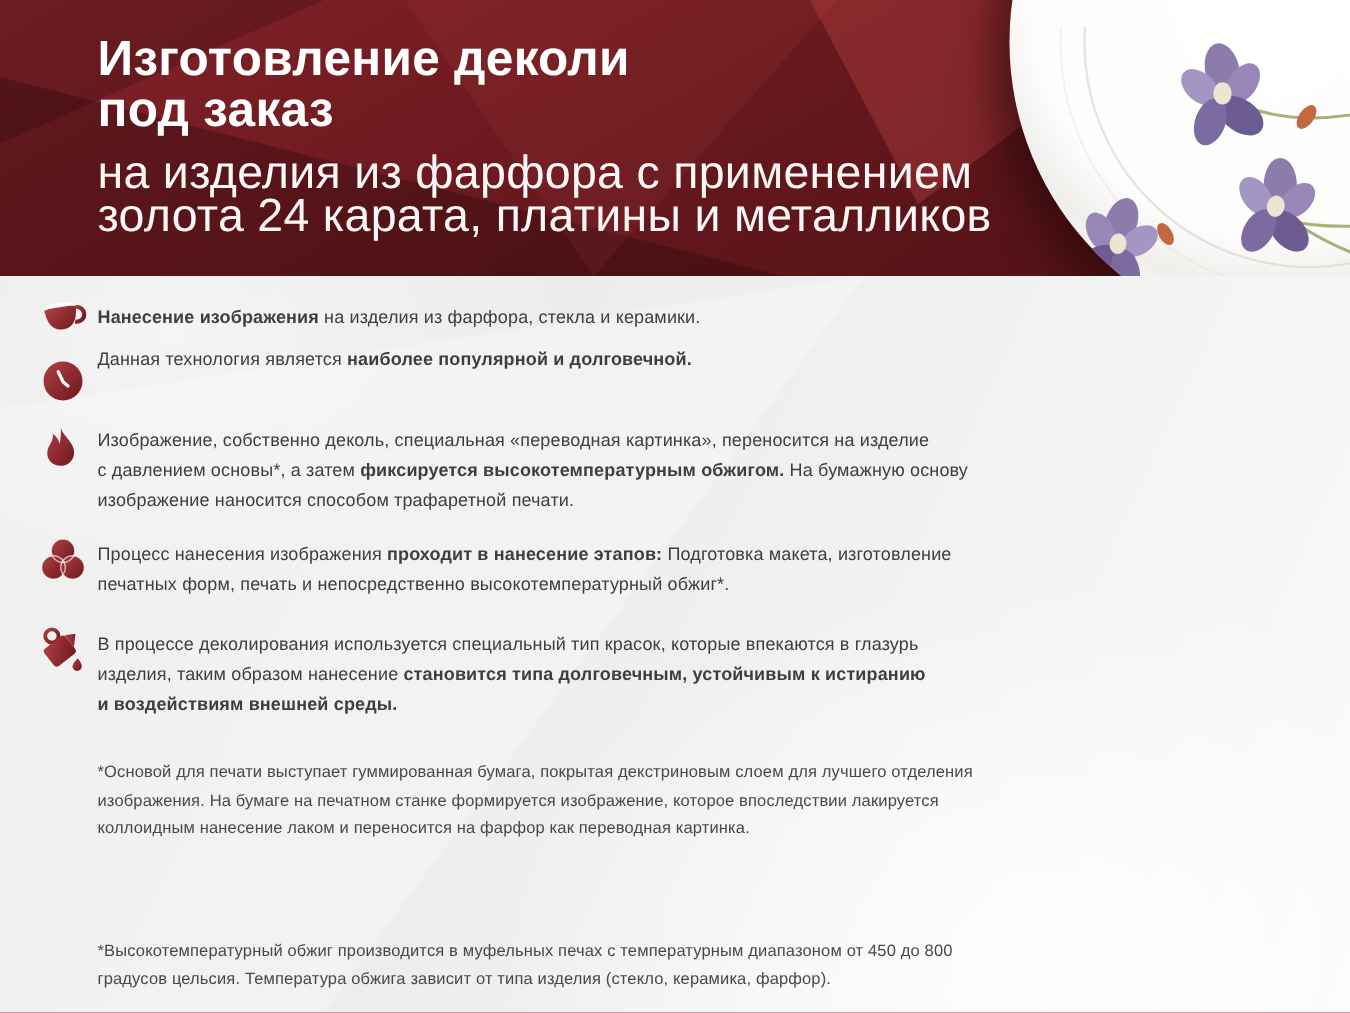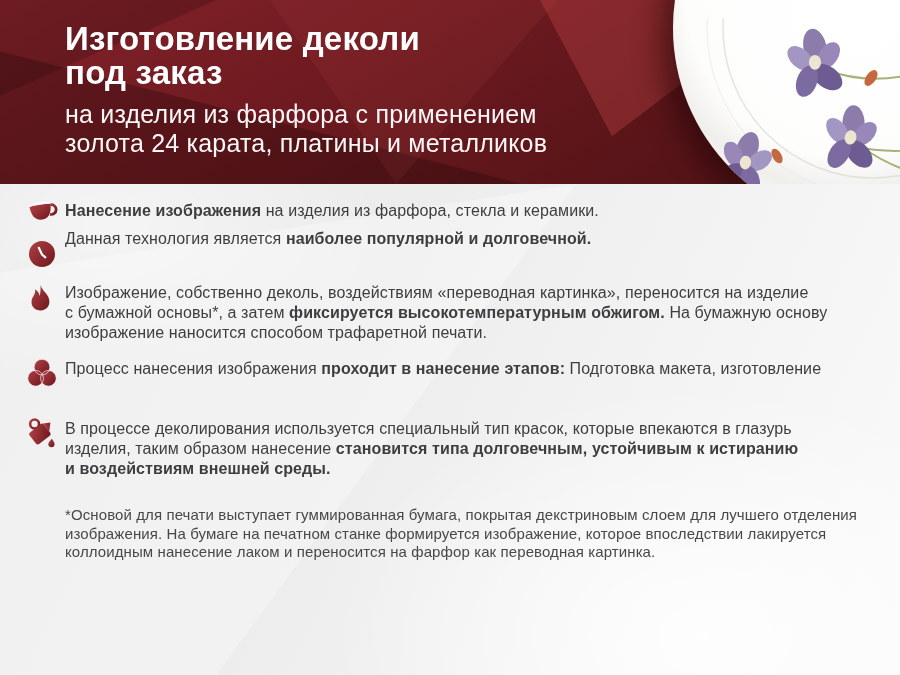--- a/index.html
+++ b/index.html
@@ -16,21 +16,21 @@
   .facet.dark-bl{clip-path:polygon(0 28%,58% 100%,0 100%);background:rgba(28,5,8,.30);}
   .facet.dark-tl{clip-path:polygon(0 0,24% 0,0 52%);background:rgba(28,5,8,.22);}
   .facet.bright{clip-path:polygon(60% 0,88% 0,68% 74%);background:rgba(212,78,78,.30);}
   .facet.mid{clip-path:polygon(30% 0,62% 0,44% 100%);background:rgba(255,120,120,.07);}
   .title{
     position:absolute;left:65px;top:22px;color:#fff;font-weight:700;
     font-size:33px;line-height:34px;letter-spacing:.2px;
   }
   .subtitle{
     position:absolute;left:65px;top:100px;color:#fdf7f7;
-    font-size:25px;line-height:29px;font-weight:400;letter-spacing:.2px;
+    font-size:31px;line-height:29px;font-weight:400;letter-spacing:.2px;
   }
   
   .plate{
     position:absolute;left:673px;top:-172px;width:400px;height:400px;border-radius:50%;
     overflow:hidden;
     background:radial-gradient(circle at 44% 42%, #ffffff 0%, #fdfdfc 50%, #f0eeeb 61%, #fcfcfb 70%, #ebe8e4 92%, #dcd8d3 100%);
     box-shadow:-12px 12px 26px rgba(35,5,8,.55);
   }
   .plate svg{position:absolute;left:30px;top:190px;}
   
@@ -39,26 +39,26 @@
     background:
       radial-gradient(ellipse 620px 420px at 78% 92%, rgba(255,255,255,.85) 0%, rgba(255,255,255,0) 60%),
       radial-gradient(ellipse 500px 300px at 12% 8%, rgba(255,255,255,.5) 0%, rgba(255,255,255,0) 55%),
       linear-gradient(115deg,#e9e9ea 0%,#ededee 40%,#f3f3f4 68%,#fafafa 100%);
   }
   .sheen{position:absolute;left:0;top:0;width:100%;height:100%;
     clip-path:polygon(0 18%,64% 0,24% 100%,0 100%);background:rgba(255,255,255,.30);}
   .bullet-icon{position:absolute;width:34px;height:34px;}
   .bullet-text{
     position:absolute;left:65px;width:810px;color:#3e3e40;
-    font-size:16px;line-height:20px;letter-spacing:.1px;
+    font-size:12px;line-height:20px;letter-spacing:.1px;
   }
   .bullet-text .b{font-weight:700;}
   .footnote{
     position:absolute;left:65px;width:800px;color:#48484a;
-    font-size:15px;line-height:18.5px;letter-spacing:.1px;
+    font-size:11px;line-height:18.5px;letter-spacing:.1px;
   }
   .i1{left:26px;top:12px;} .t1{top:17px;}
   .i2{left:27px;top:55px;} .t2{top:45px;}
   .i3{left:26px;top:100px;} .t3{top:99px;}
   .i4{left:25px;top:173px;} .t4{top:175px;}
   .i5{left:24px;top:232px;} .t5{top:235px;}
   .f1{top:322px;} .f2{top:390px;} .f3{top:441px;}
 </style>
 </head>
 <body>
@@ -155,21 +155,21 @@
       <svg width="30" height="32" viewBox="0 0 30 32">
         <defs>
             <linearGradient id="g3" x1="0" y1="0" x2="1" y2="1">
           <stop offset="0" stop-color="#b04046"></stop>
               <stop offset="1" stop-color="#6d171c"></stop>
         </linearGradient>
           </defs>
         <path d="M14.5 1 C16 6.5 21.5 9.5 23 15 C24.7 21.5 20.3 26.5 14.6 26.5 C9 26.5 4.8 22.5 5.6 16.8 C6.2 12.6 9.8 10.4 9.2 5.2 C11.8 7.2 13.3 9.2 13.6 12 C14.6 9 14.7 5 14.5 1 Z" fill="url(#g3)"></path>
       </svg>
     </div>
-    <div class="bullet-text t3"><span>Изображение, собственно деколь, воздействиям «переводная картинка», переносится на изделие</span><br><span>с бумажной основы*, а затем </span><span class="b">фиксируется высокотемпературным обжигом.</span><span> На бумажную основу</span><br><span>изображение наносится способом трафаретной печати.</span></div>
+    <div class="bullet-text t3"><span>Изображение, собственно деколь, специальная «переводная картинка», переносится на изделие</span><br><span>с давлением основы*, а затем </span><span class="b">фиксируется высокотемпературным обжигом.</span><span> На бумажную основу</span><br><span>изображение наносится способом трафаретной печати.</span></div>
 
     <div class="bullet-icon i4">
       <svg width="34" height="32" viewBox="0 0 32 30">
         <defs>
             <linearGradient id="g4" x1="0" y1="0" x2="1" y2="1">
           <stop offset="0" stop-color="#b04046"></stop>
               <stop offset="1" stop-color="#6d171c"></stop>
         </linearGradient>
           </defs>
         <g fill="url(#g4)">
@@ -177,36 +177,37 @@
           <circle cx="10" cy="20" r="7.4"></circle>
           <circle cx="22" cy="20" r="7.4"></circle>
         </g>
         <g fill="none" stroke="#fff" stroke-width="0.9" stroke-opacity="0.65">
           <circle cx="16" cy="9.5" r="7.4"></circle>
           <circle cx="10" cy="20" r="7.4"></circle>
           <circle cx="22" cy="20" r="7.4"></circle>
         </g>
       </svg>
     </div>
-    <div class="bullet-text t4"><span>Процесс нанесения изображения </span><span class="b">проходит в нанесение этапов:</span><span> Подготовка макета, изготовление</span><br></div>
+    <div class="bullet-text t4"><span>Процесс нанесения изображения </span><span class="b">проходит в нанесение этапов:</span><span> Подготовка макета, изготовление</span><br><span>печатных форм, печать и непосредственно высокотемпературный обжиг*.</span></div>
 
     <div class="bullet-icon i5">
       <svg width="36" height="34" viewBox="0 0 34 32">
         <defs>
             <linearGradient id="g5" x1="0" y1="0" x2="1" y2="1">
           <stop offset="0" stop-color="#b04046"></stop>
               <stop offset="1" stop-color="#6d171c"></stop>
         </linearGradient>
           </defs>
         <circle cx="10" cy="7.5" r="4.2" fill="none" stroke="url(#g5)" stroke-width="2.4"></circle>
         <g transform="rotate(-38 15 17)">
           <rect x="6.5" y="10" width="17" height="14" rx="2.5" fill="url(#g5)"></rect>
           <path d="M23.5 11 L29.5 14.5 L23.5 20.5 Z" fill="url(#g5)"></path>
         </g>
         <path d="M26.3 21.5 C28 23.8 28.8 25.2 28.8 26.6 A2.9 2.9 0 0 1 23 26.6 C23 25.2 24.2 23.8 26.3 21.5 Z" fill="url(#g5)"></path>
       </svg>
     </div>
     <div class="bullet-text t5"><span>В процессе деколирования используется специальный тип красок, которые впекаются в глазурь</span><br><span>изделия, таким образом нанесение </span><span class="b">становится типа долговечным, устойчивым к истиранию</span><br><span class="b">и воздействиям внешней среды.</span></div>
 
     <div class="footnote f1"><span>*Основой для печати выступает гуммированная бумага, покрытая декстриновым слоем для лучшего отделения</span><br><span>изображения. На бумаге на печатном станке формируется изображение, которое впоследствии лакируется</span><br><span>коллоидным нанесение лаком и переносится на фарфор как переводная картинка.</span></div>
+    <div class="footnote f3"><span>*Высокотемпературный обжиг производится в муфельных печах с температурным диапазоном от 450 до 800</span><br><span>градусов цельсия. Температура обжига зависит от типа изделия (стекло, керамика, фарфор).</span></div>
   </div>
 
 </div>
 
 </body></html>

